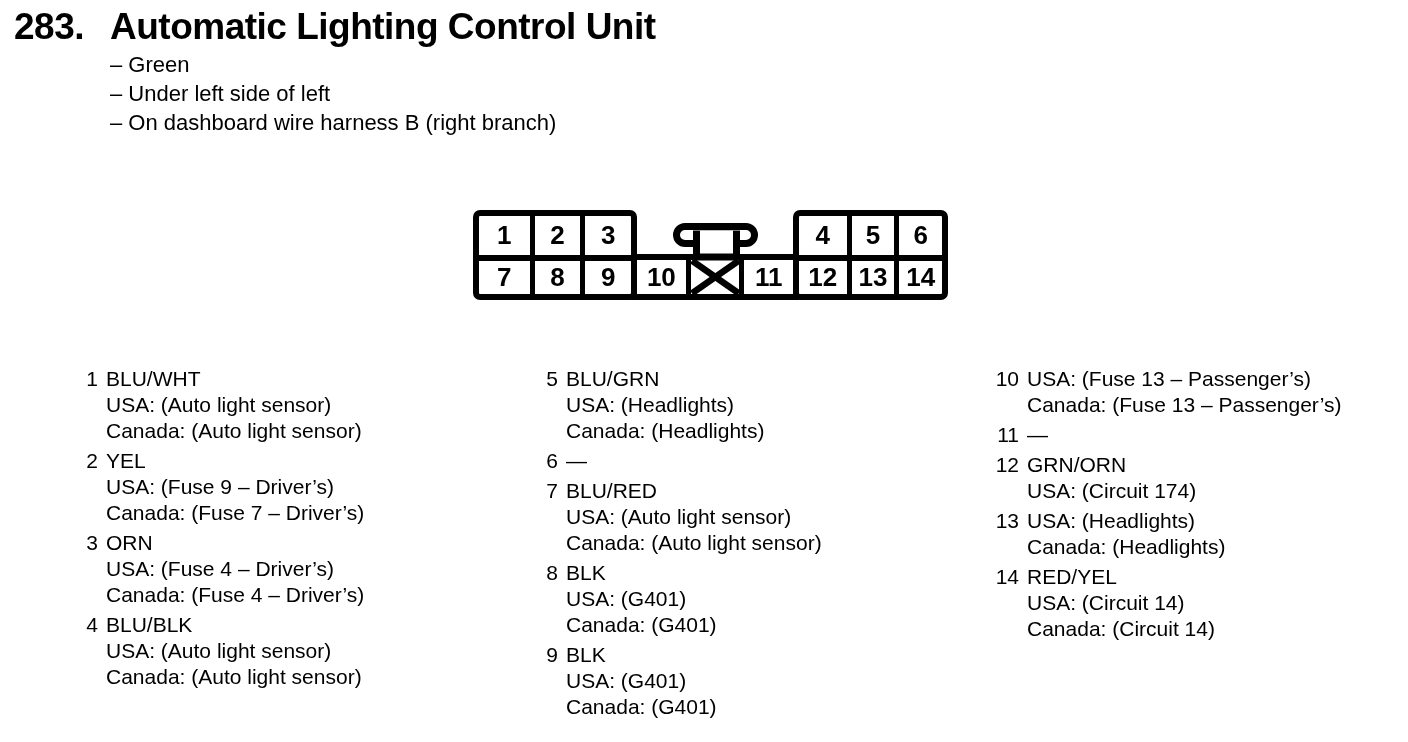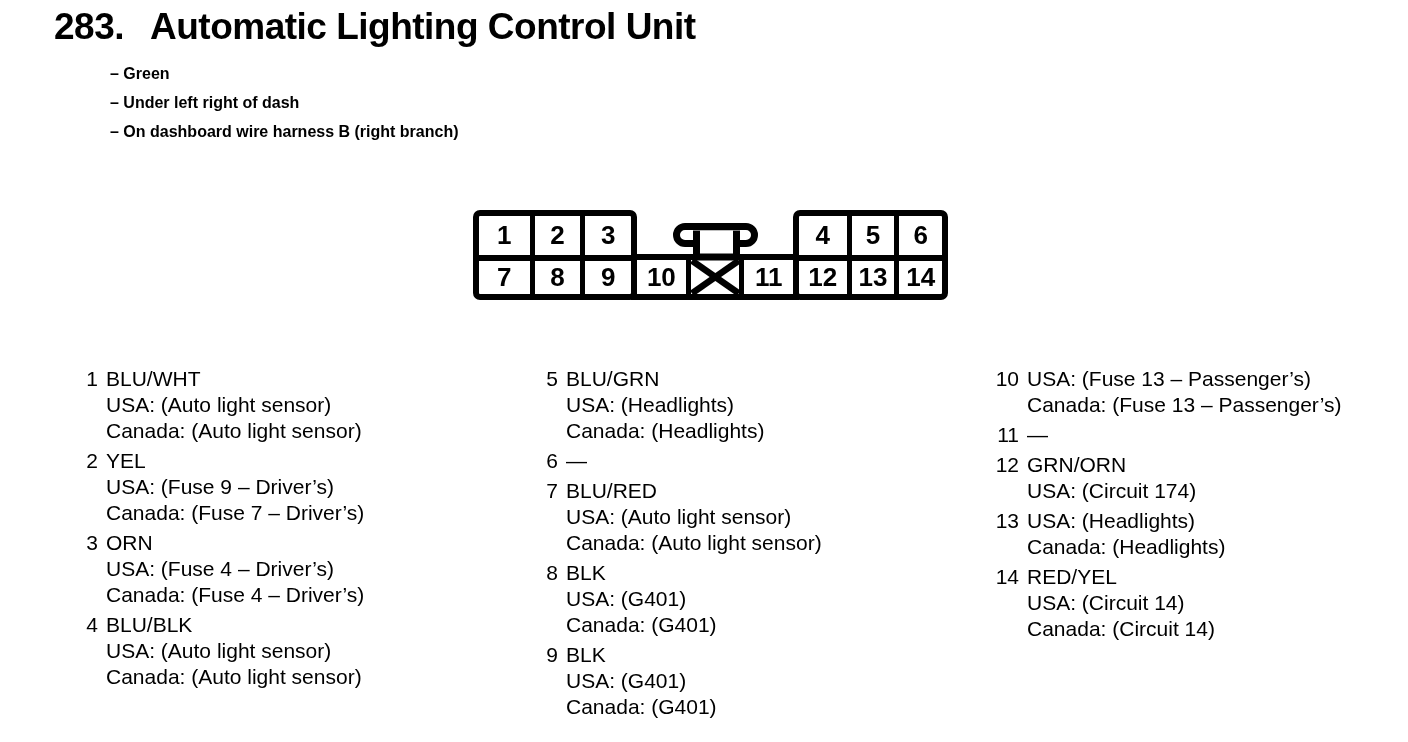--- a/index.html
+++ b/index.html
@@ -11,26 +11,25 @@
     position: relative; overflow: hidden;
   }
   .page { position: absolute; inset: 0; }
 
   
   .title-row {
     position: absolute; left: 14px; top: 6px;
     display: flex; align-items: baseline;
     font-weight: bold; font-size: 37px; letter-spacing: -0.5px;
     white-space: nowrap;
-    margin-left: 40px;
   }
   .title-num { width: 96px; flex-shrink: 0; }
   .notes {
-    position: absolute; left: 110px; top: 59px;
-    font-size: 16px; line-height: 29px; white-space: nowrap; font-weight: bold;
+    position: absolute; left: 110px; top: 50px;
+    font-size: 22px; line-height: 29px; white-space: nowrap;
   }
 
   
   .connector {
     position: absolute; left: 473px; top: 210px;
     width: 475px; height: 90px;
   }
   .cblock {
     position: absolute; background: #fff;
     border: 6px solid #000; border-radius: 7px;
@@ -70,21 +69,21 @@
 <body>
 
 <div class="page">
 
   <div class="title-row">
     <span class="title-num">283.</span>
     <span>Automatic Lighting Control Unit</span>
   </div>
   <div class="notes">
     <div>– Green</div>
-    <div>– Under left right of dash</div>
+    <div>– Under left side of left</div>
     <div>– On dashboard wire harness B (right branch)</div>
   </div>
 
   <div class="connector">
 
     <div class="cblock left">
       <div class="ccell">1</div>
       <div class="ccell">2</div>
       <div class="ccell">3</div>
       <div class="ccell">7</div>

